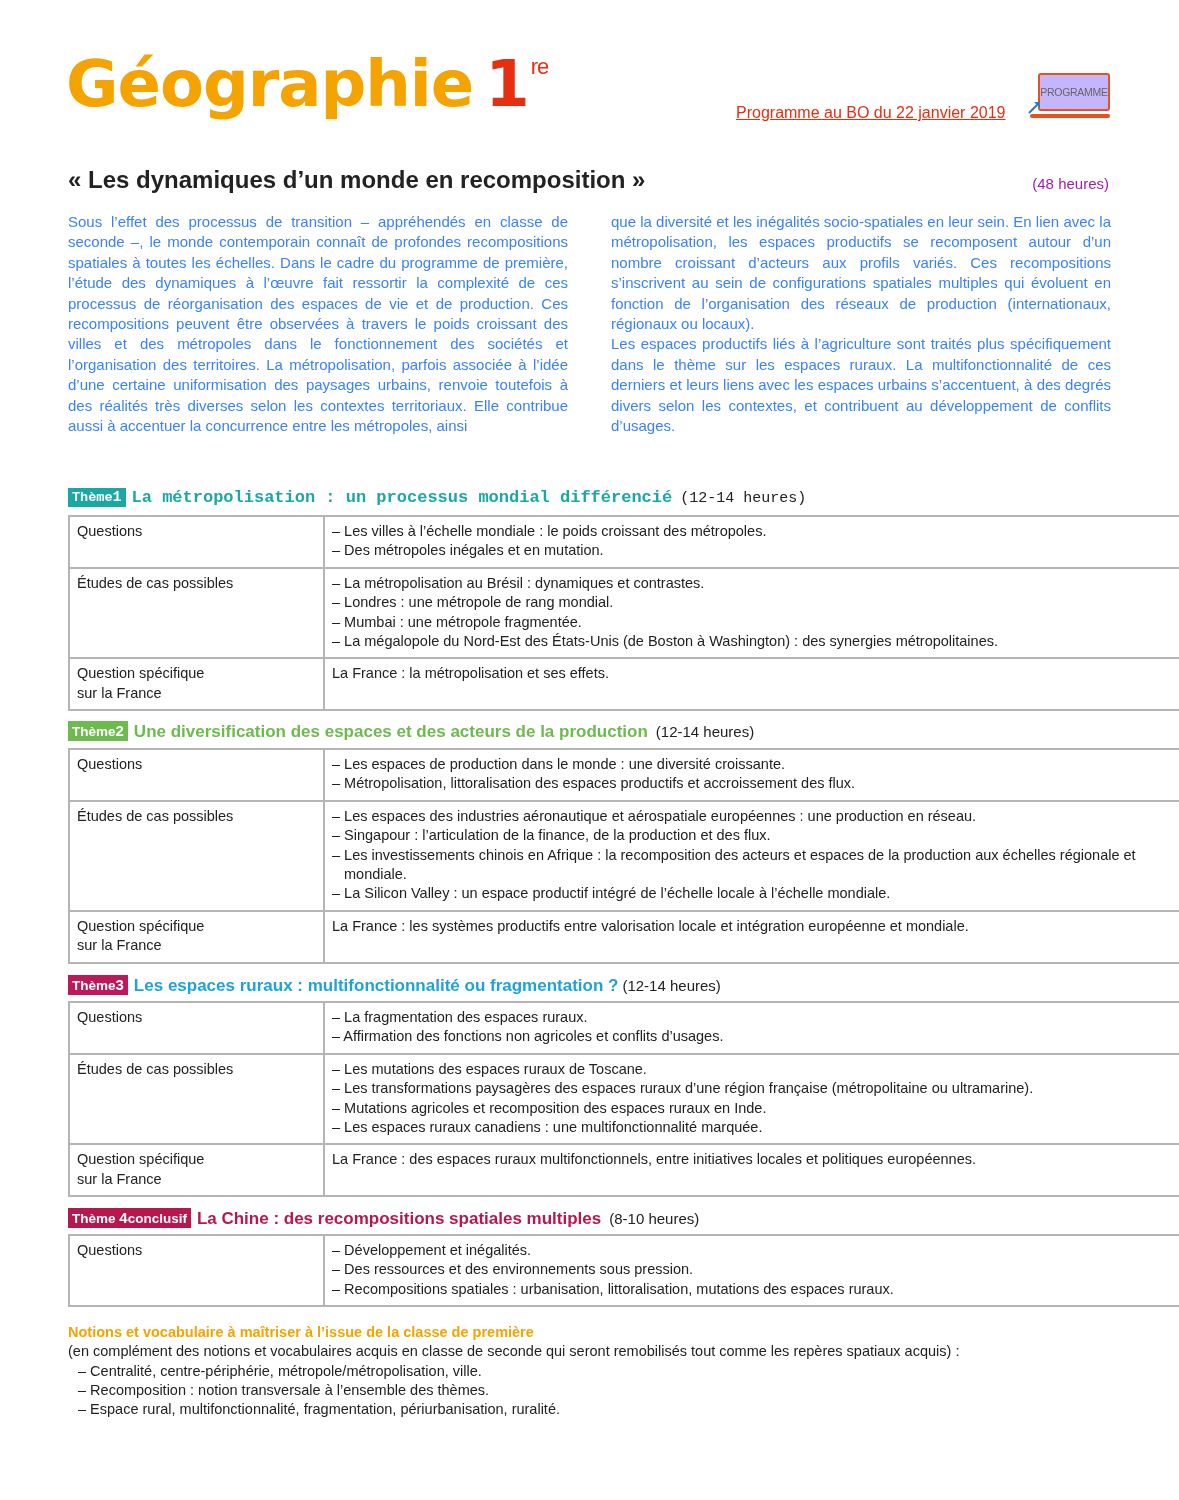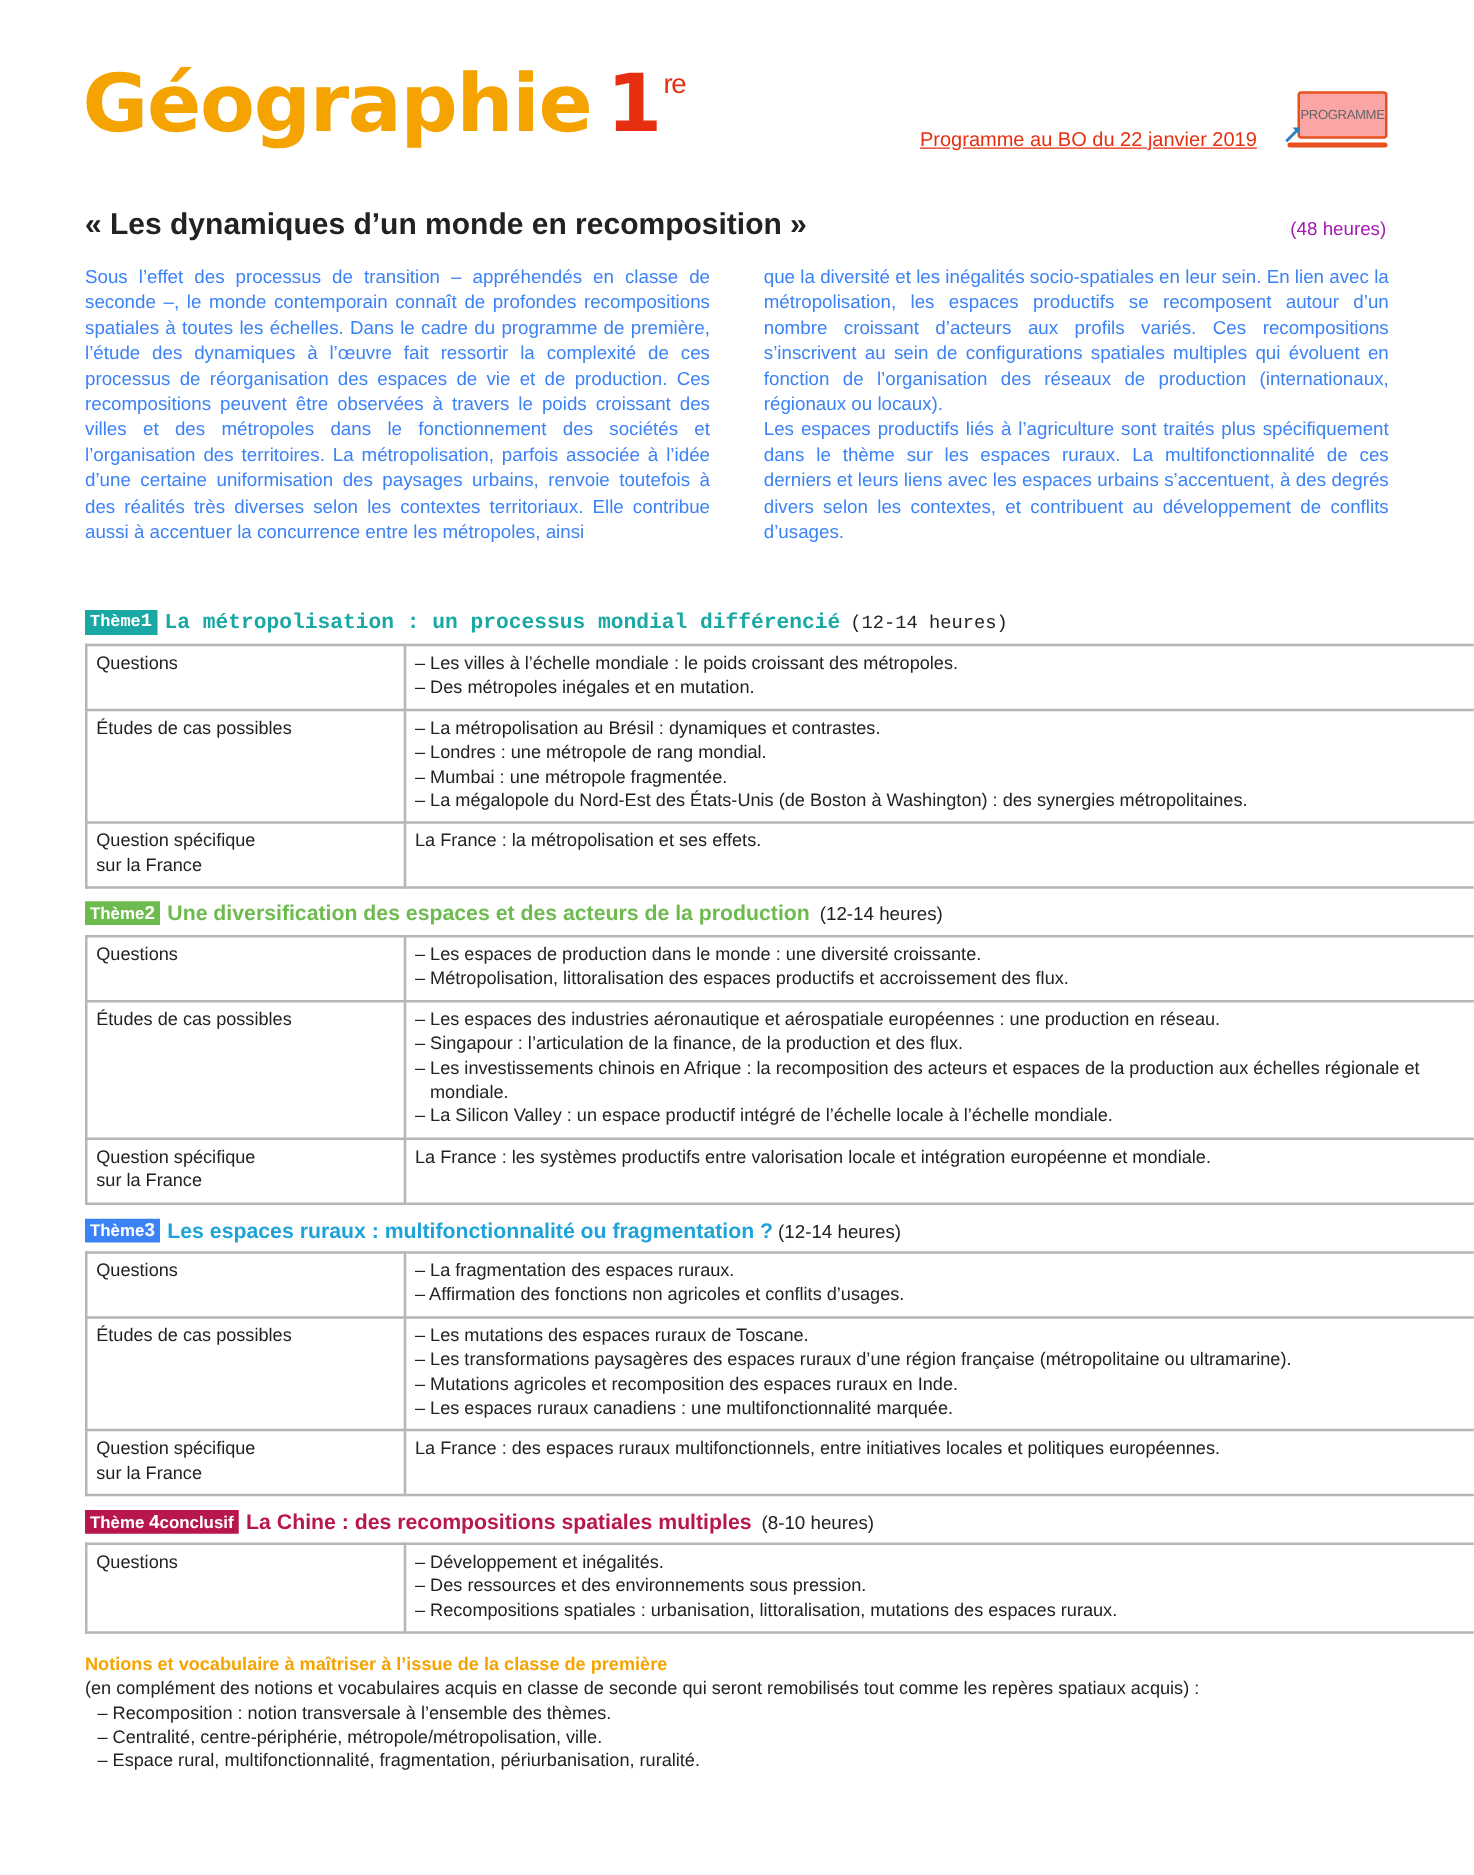--- a/index.html
+++ b/index.html
@@ -4,21 +4,21 @@
 <style>
   html, body { margin:0; padding:0; background:#ffffff; }
   body { width:1179px; height:1500px; position:relative; overflow:hidden;
          font-family:"Liberation Sans", sans-serif; color:#2a2a2a; }
   .title { position:absolute; left:66px; top:52px; font-family:"DejaVu Sans", sans-serif;
            font-weight:bold; font-size:64px; color:#f5a300; letter-spacing:-1px; line-height:1; }
   .title .num { color:#e62e10; margin-left:12px; }
   .title sup { font-size:22px; color:#e62e10; font-weight:normal; vertical-align:top; position:relative; top:4px; margin-left:2px; font-family:"Liberation Sans", sans-serif; }
   .bo-date { position:absolute; left:736px; top:104px; font-size:16px; color:#e62e10;text-decoration:underline; }
   .prog-icon { position:absolute; left:1028px; top:70px; width:84px; height:52px; }
-  .prog-box { position:absolute; left:10px; top:3px; width:68px; height:34px; border:2px solid #e8501e; border-radius:3px; background:#fca5a5;
+  .prog-box { position:absolute; left:10px; top:3px; width:68px; height:34px; border:2px solid #e8501e; border-radius:3px; background:#c4b5fd;
               font-family:"Liberation Sans Narrow","Liberation Sans", sans-serif; font-size:10.5px; color:#666; text-align:center; line-height:34px; letter-spacing:-0.3px; }
   .prog-base { position:absolute; left:2px; top:44px; width:80px; height:4px; background:#e8501e; border-radius:2px; }
   .prog-arrow { position:absolute; left:0px; top:30px; width:14px; height:14px; }
   .subtitle { position:absolute; left:68px; top:166px; font-size:24px; font-weight:bold; color:#222; }
   .hours-main { position:absolute; right:70px; top:175px; font-size:15px; color:#a21caf; }
   .intro { position:absolute; top:212px; width:500px; font-size:15px; line-height:20.4px; text-align:justify; color:#3b82f6; }
   .intro.left { left:68px; }
   .intro.right { left:611px; }
   .intro p { margin:0; }
   .theme-head { position:absolute; left:68px; font-size:17px; font-weight:bold; white-space:nowrap; }
@@ -116,21 +116,21 @@
     <td class="lab">
           <span style="display:block">Question spécifique</span>
           <span style="display:block">sur la France</span>
         </td>
     <td>La France : les systèmes productifs entre valorisation locale et intégration européenne et mondiale.</td>
   </tr>
 </tbody>
   </table>
 
 <div class="theme-head" style="top:975px; color:#1ea3d9;">
-  <span class="theme-badge" style="background:#3b82f6;"><span>Thème</span><span class="n">3</span></span><span>Les espaces ruraux : multifonctionnalité ou fragmentation ?</span><span class="theme-hours" style="margin-left:4px">(12-14 heures)</span>
+  <span class="theme-badge" style="background:#be185d;"><span>Thème</span><span class="n">3</span></span><span>Les espaces ruraux : multifonctionnalité ou fragmentation ?</span><span class="theme-hours" style="margin-left:4px">(12-14 heures)</span>
 </div>
 <table class="t" style="top:1001px;">
   <tbody>
       <tr>
     <td class="lab">Questions</td>
     <td>
       <span class="li">– La fragmentation des espaces ruraux.</span>
       <span class="li">– Affirmation des fonctions non agricoles et conflits d’usages.</span>
     </td>
   </tr>
@@ -165,16 +165,16 @@
       <span class="li">– Des ressources et des environnements sous pression.</span>
       <span class="li">– Recompositions spatiales : urbanisation, littoralisation, mutations des espaces ruraux.</span>
     </td>
   </tr>
 </tbody>
   </table>
 
 <div class="notions">
   <div class="nh">Notions et vocabulaire à maîtriser à l’issue de la classe de première</div>
   <div>(en complément des notions et vocabulaires acquis en classe de seconde qui seront remobilisés tout comme les repères spatiaux acquis) :</div>
+  <span class="ni">– Centralité, centre-périphérie, métropole/métropolisation, ville.</span>
   <span class="ni">– Recomposition : notion transversale à l’ensemble des thèmes.</span>
-  <span class="ni">– Centralité, centre-périphérie, métropole/métropolisation, ville.</span>
   <span class="ni">– Espace rural, multifonctionnalité, fragmentation, périurbanisation, ruralité.</span>
 </div>
 
 </body></html>

